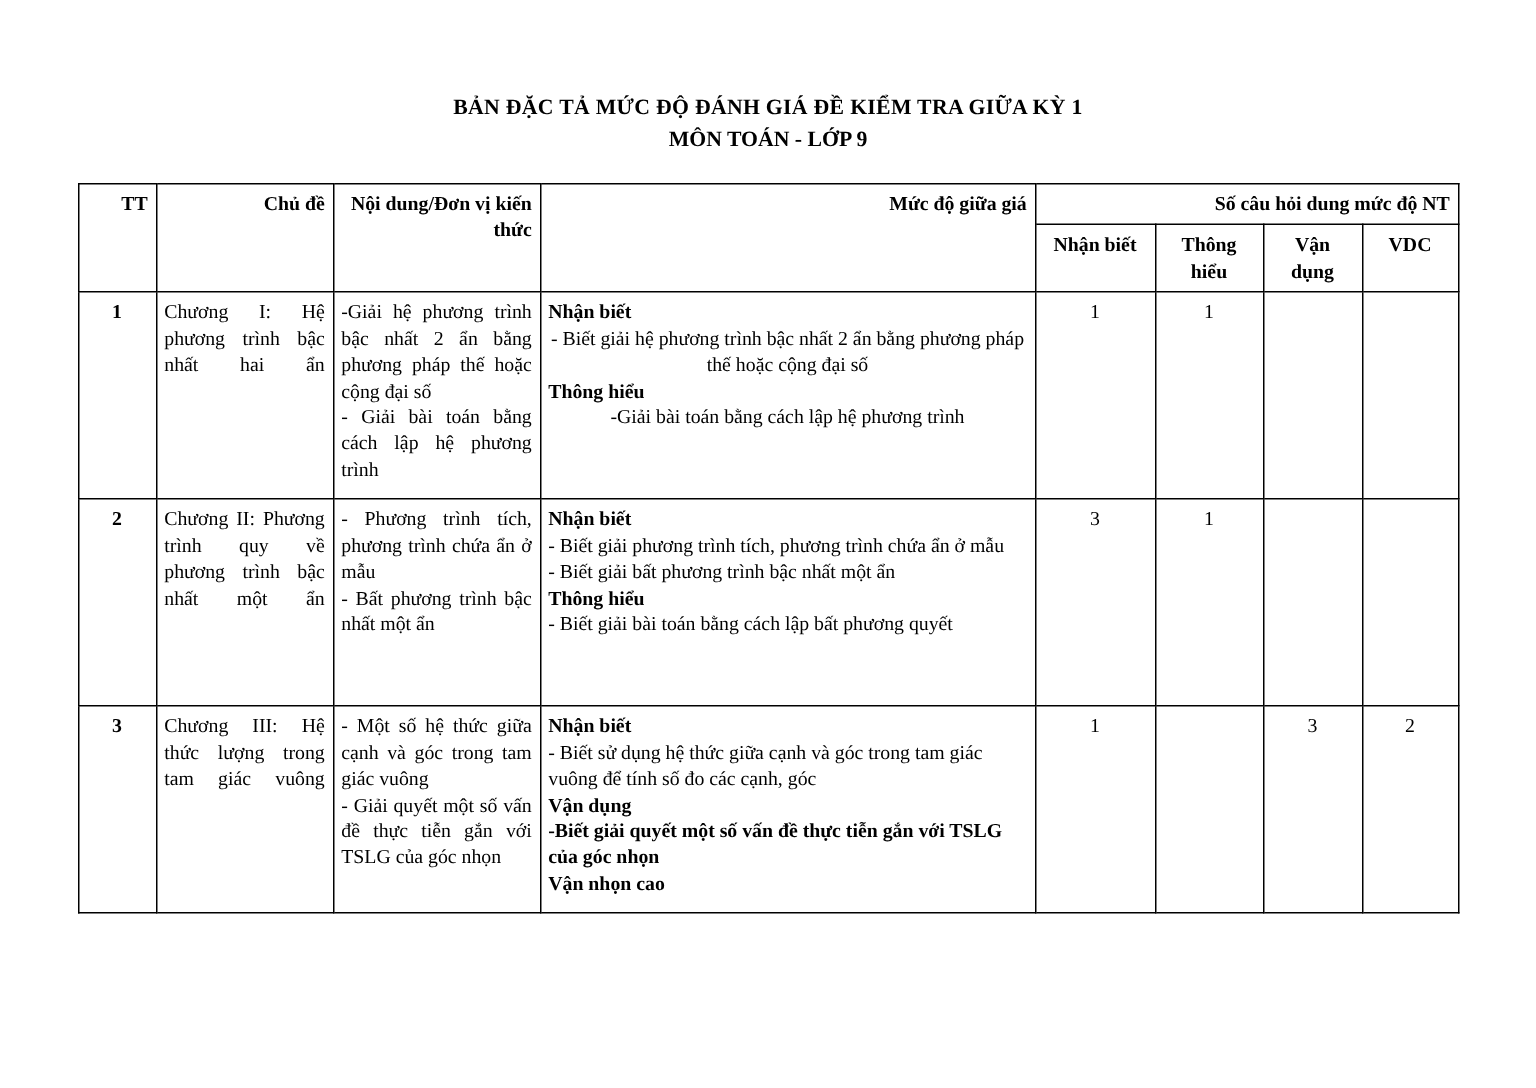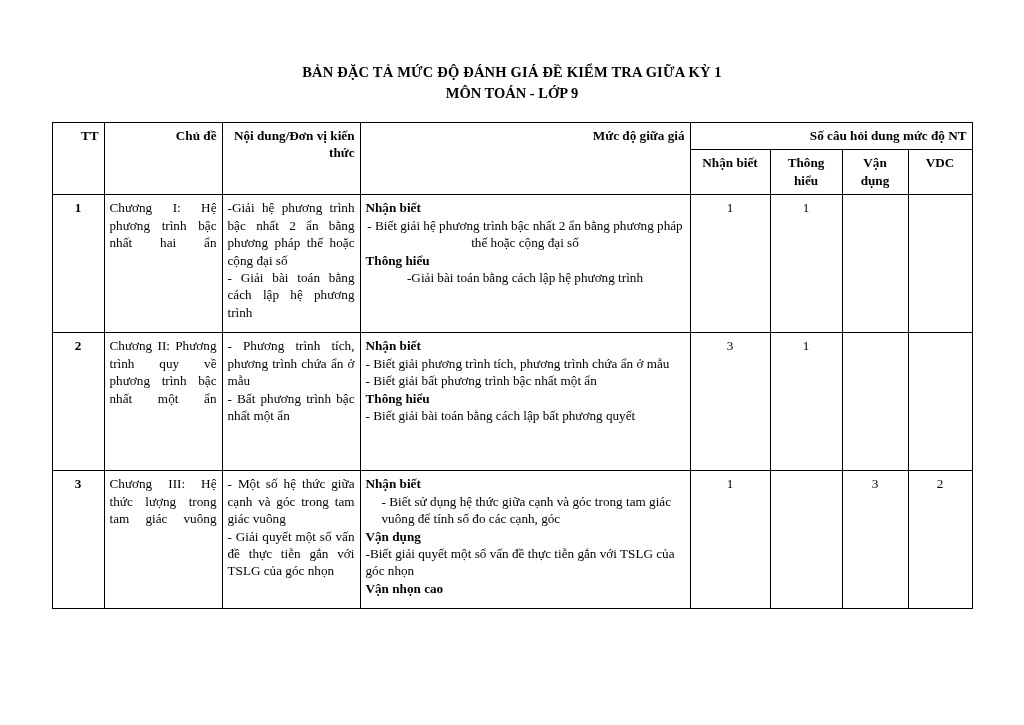--- a/index.html
+++ b/index.html
@@ -177,23 +177,23 @@
         <td class="count"></td>
       </tr>
 
       <tr class="row-tall">
         <td class="num">3</td>
         <td class="topic">Chương III: Hệ thức lượng trong tam giác vuông</td>
         <td class="unit" style="white-space: pre-line;">- Một số hệ thức giữa cạnh và góc trong tam giác vuông
 - Giải quyết một số vấn đề thực tiễn gắn với TSLG của góc nhọn</td>
         <td class="level">
           <span class="lab">Nhận biết</span>
-          <span class="txt" style="white-space: pre-line; margin-left: 16px;">- Biết sử dụng hệ thức giữa cạnh và góc trong tam giác vuông để tính số đo các cạnh, góc</span>
+          <span class="txt" style="white-space: pre-line;">- Biết sử dụng hệ thức giữa cạnh và góc trong tam giác vuông để tính số đo các cạnh, góc</span>
           <span class="lab">Vận dụng</span>
-          <span class="txt" style="white-space: pre-line;">-Biết giải quyết một số vấn đề thực tiễn gắn với TSLG của góc nhọn</span>
+          <span class="txt" style="white-space: pre-line; font-weight: bold;">-Biết giải quyết một số vấn đề thực tiễn gắn với TSLG của góc nhọn</span>
           <span class="lab">Vận nhọn cao</span>
         </td>
         <td class="count">1</td>
         <td class="count"></td>
         <td class="count">3</td>
         <td class="count">2</td>
       </tr>
     </tbody>
   </table>
 

